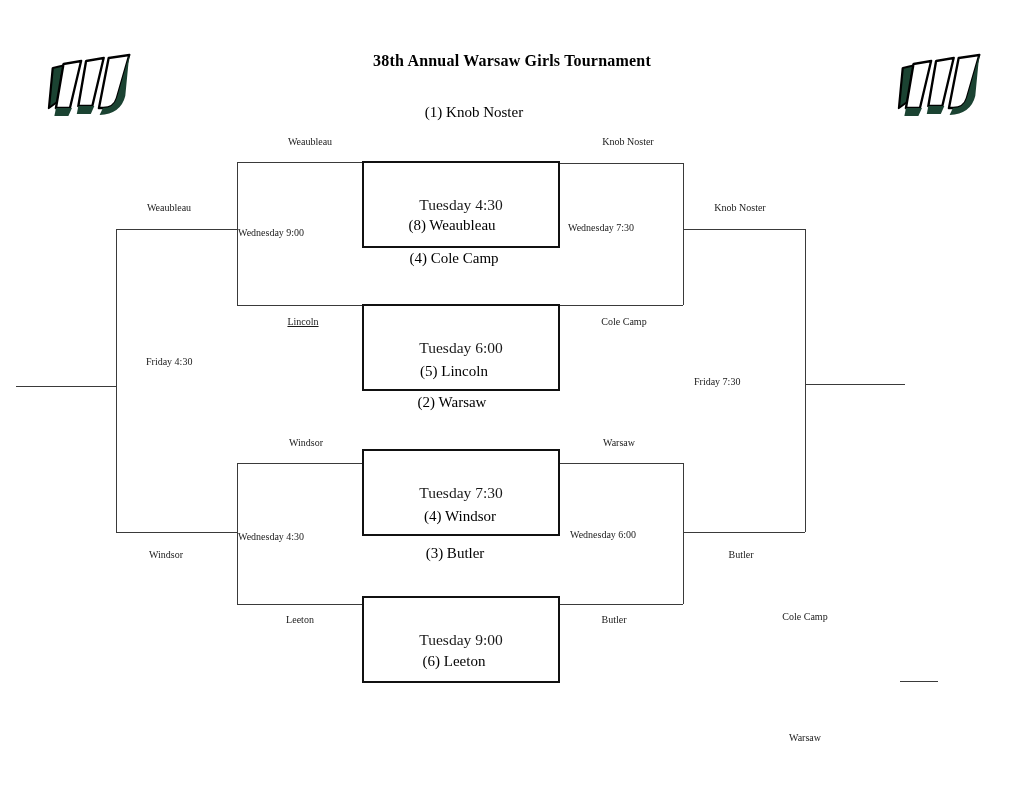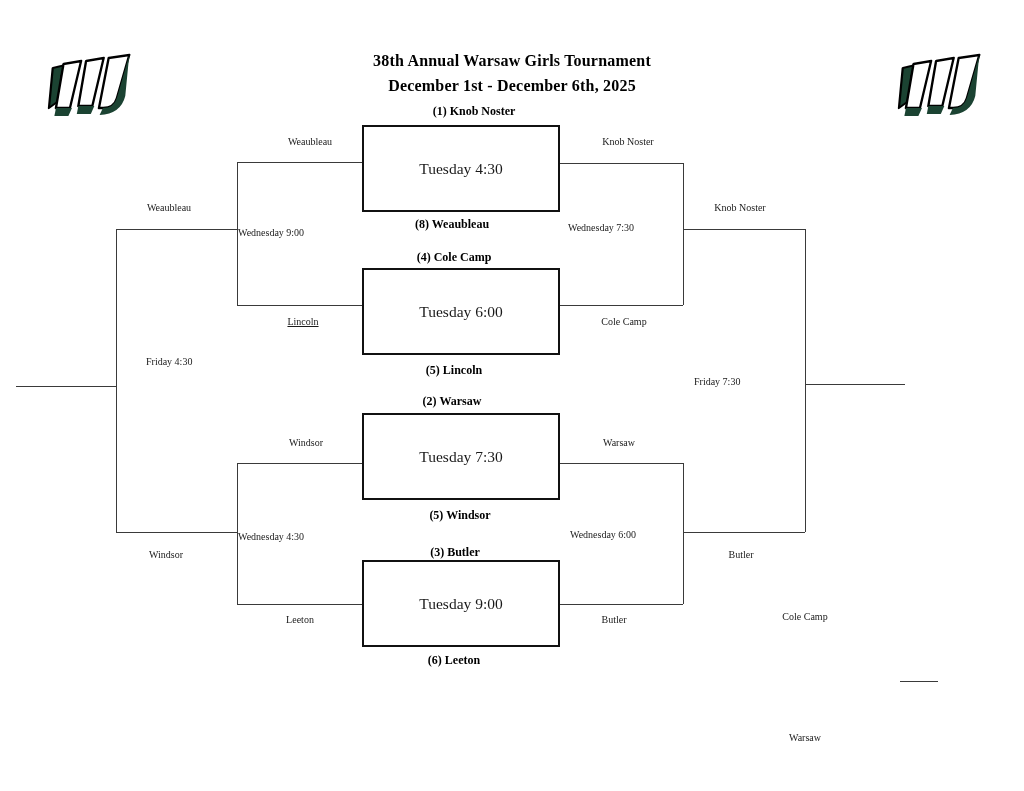--- a/index.html
+++ b/index.html
@@ -53,20 +53,21 @@
   .vline {
     position: absolute;
     width: 0;
     border-left: 1.6px solid #3a3a3a;
   }
   .game-box {
     position: absolute;
     border: 2.2px solid #111111;
     background: #ffffff;
     box-sizing: border-box;
+    margin-top: 36px;
   }
   .game-time {
     position: absolute;
     left: 0;
     right: 0;
     top: 50%;
     transform: translateY(-50%);
     text-align: center;
     font-size: 15.5px;
     color: #1a1a1a;
@@ -75,22 +76,22 @@
 
   
   .lbl {
     position: absolute;
     font-size: 10px;
     color: #1a1a1a;
     white-space: nowrap;
   }
   .lbl.center { transform: translateX(-50%); text-align: center; }
   .lbl.seed {
-    font-weight: bold;
-    font-size: 12px;
+    font-weight: normal;
+    font-size: 15px;
     color: #000000;
   }
 </style>
 </head>
 <body>
 
 <div id="page">
 
   <div class="logo logo-left">
     <svg viewBox="0 0 100 80" width="100" height="80" aria-hidden="true">
@@ -115,21 +116,20 @@
         <path d="M60,12 L80,9 L76,52 Q75,62 64,62 L60,62 Z" fill="#ffffff" stroke="#000000" stroke-width="2.4" stroke-linejoin="round"></path>
         <path d="M33,62 L31,70 L17,70 L17,62 Z" fill="#1b4332"></path>
         <path d="M55,60 L53,68 L39,68 L39,60 Z" fill="#1b4332"></path>
         <path d="M80,9 L84,50 Q83,68 62,69 L64,62 Q75,62 76,52 Z" fill="#1b4332"></path>
       </g>
     </svg>
   </div>
 
   <div class="title-block">
     <div class="title-line">38th Annual Warsaw Girls Tournament</div>
-    <div class="title-line">December 1st - December 6th, 2025</div>
   </div>
 
   <div class="vline" style="left:116px; top:229px; height:303px;"></div>
   <div class="hline" style="left:16px; top:386px; width:100px;"></div>
   <div class="hline" style="left:116px; top:229px; width:121px;"></div>
   <div class="hline" style="left:116px; top:532px; width:121px;"></div>
 
   <div class="lbl center" style="left:169px; top:202px;">Weaubleau</div>
   <div class="lbl center" style="left:166px; top:549px;">Windsor</div>
   <div class="lbl" style="left:146px; top:356px;">Friday 4:30</div>
@@ -159,21 +159,21 @@
   <div class="game-box" style="left:362px; top:268px; width:198px; height:87px;">
     <div class="game-time">Tuesday 6:00</div>
   </div>
   <div class="lbl seed center" style="left:454px; top:250px;">(4)  Cole Camp</div>
   <div class="lbl seed center" style="left:454px; top:363px;">(5)  Lincoln</div>
 
   <div class="game-box" style="left:362px; top:413px; width:198px; height:87px;">
     <div class="game-time">Tuesday 7:30</div>
   </div>
   <div class="lbl seed center" style="left:452px; top:394px;">(2)  Warsaw</div>
-  <div class="lbl seed center" style="left:460px; top:508px;">(5)  Windsor</div>
+  <div class="lbl seed center" style="left:460px; top:508px;">(4)  Windsor</div>
 
   <div class="game-box" style="left:362px; top:560px; width:198px; height:87px;">
     <div class="game-time">Tuesday 9:00</div>
   </div>
   <div class="lbl seed center" style="left:455px; top:538px;margin-top:7px;">(3)  Butler</div>
   <div class="lbl seed center" style="left:454px; top:653px;">(6)  Leeton</div>
 
   <div class="vline" style="left:683px; top:163px; height:142px;"></div>
   <div class="hline" style="left:560px; top:163px; width:123px;"></div>
   <div class="hline" style="left:560px; top:305px; width:123px;"></div>

